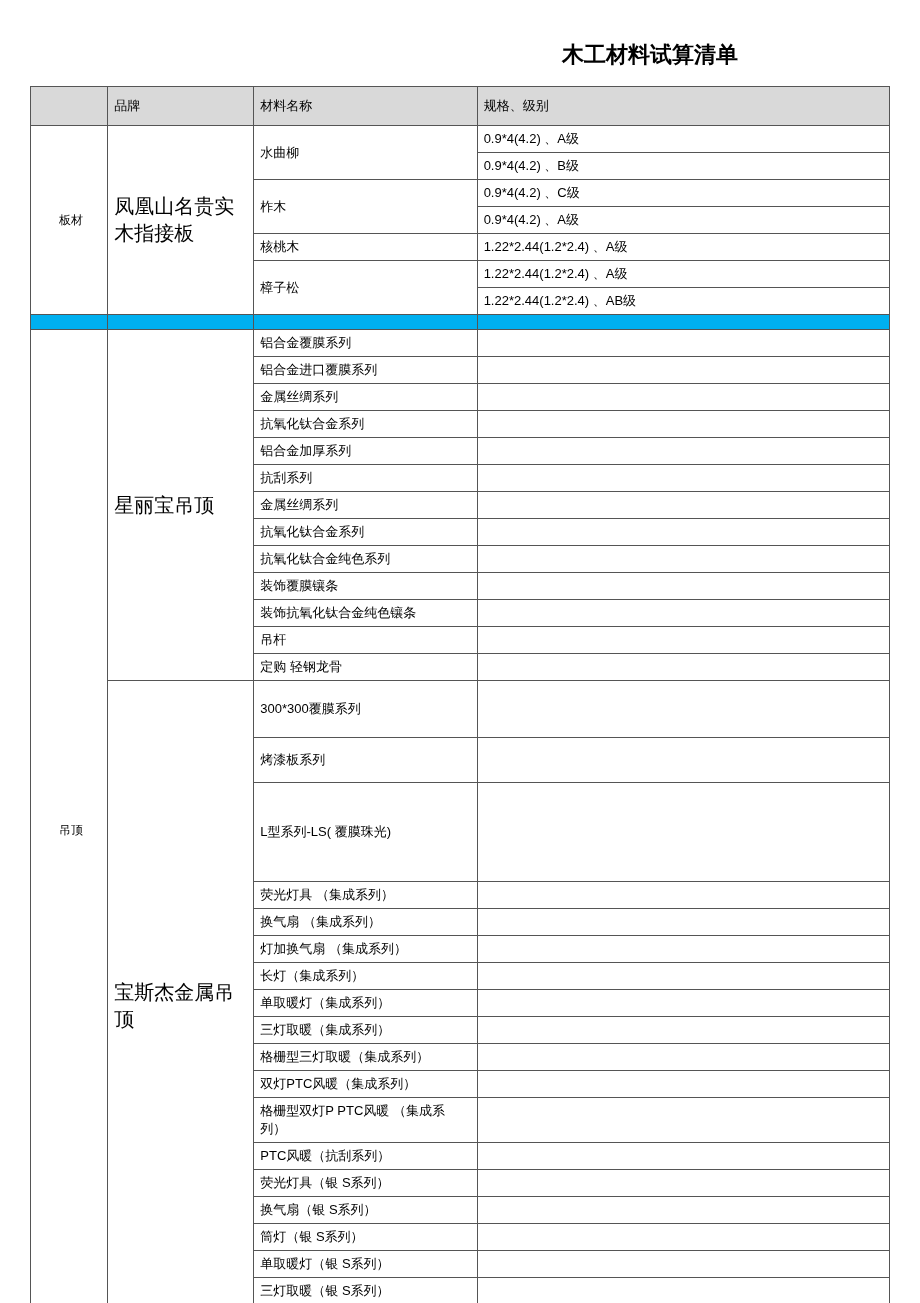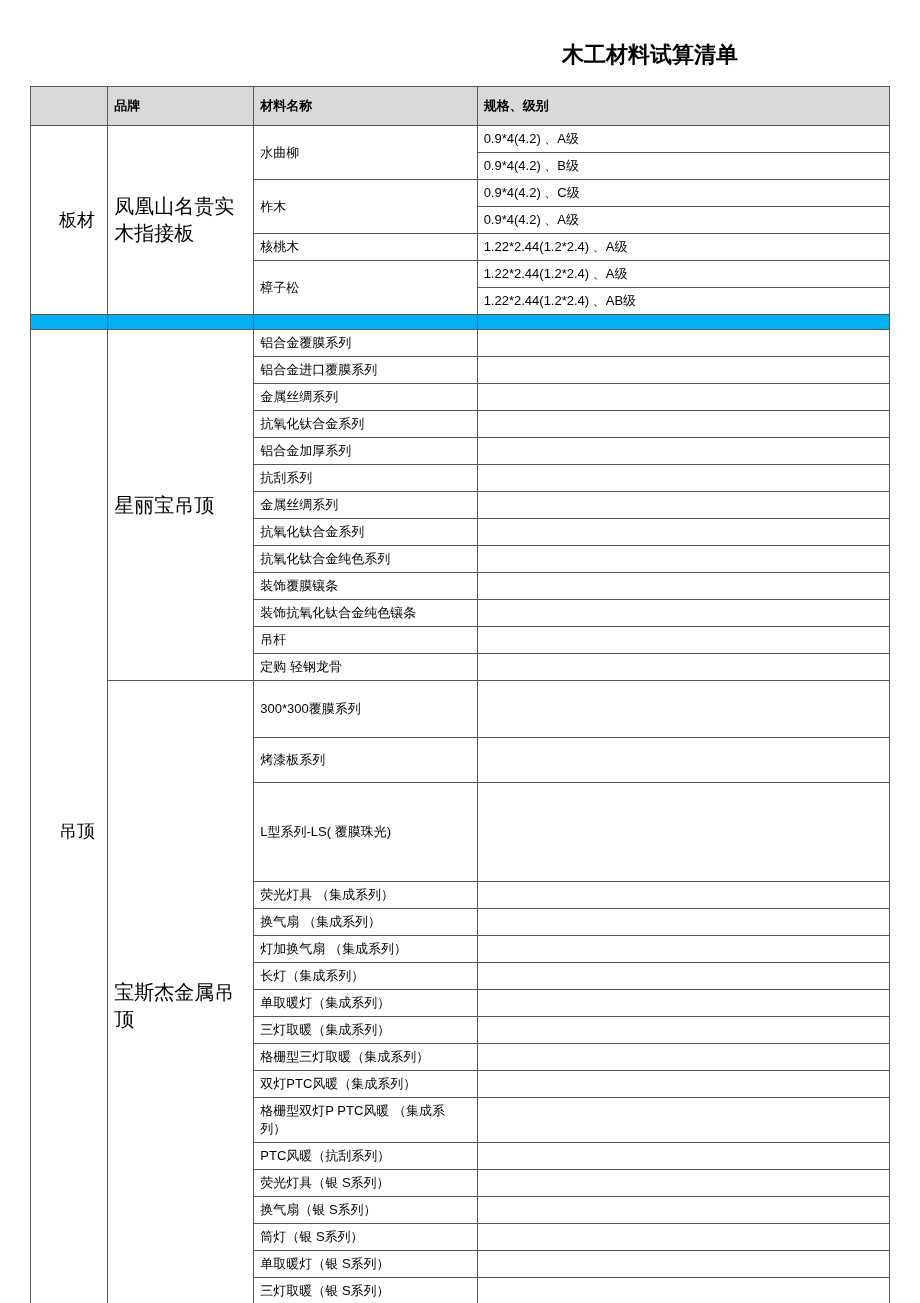--- a/index.html
+++ b/index.html
@@ -27,33 +27,33 @@
   col.c4 { width: 48%; }
   th, td {
     border: 1px solid #555;
     padding: 4px 6px;
     text-align: left;
     vertical-align: middle;
     word-break: break-all;
   }
   th {
     background: #d9d9d9;
-    font-weight: bold;
+    font-weight: normal;
     height: 30px;
   }
   .sep td {
     background: #00b0f0;
     height: 14px;
     padding: 0;
   }
   .tall1 { height: 36px; }
   .tall2 { height: 48px; }
   .tall3 { height: 90px; }
   td.cat {
-    font-size: 18px;
+    font-size: 12px;
     padding-left: 28px;
   }
   td.brand {
     font-size: 20px;
   }
 </style>
 </head>
 <body>
 
 <h1 class="title">木工材料试算清单</h1>

